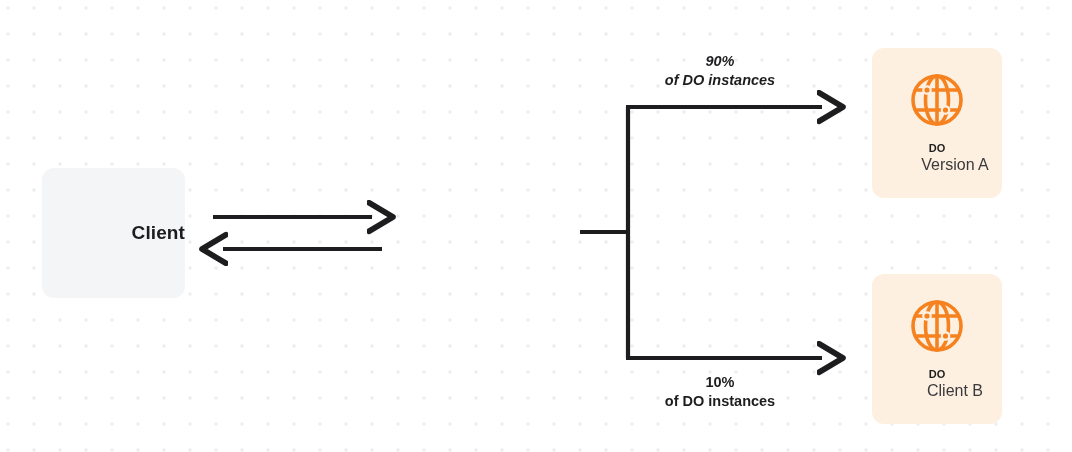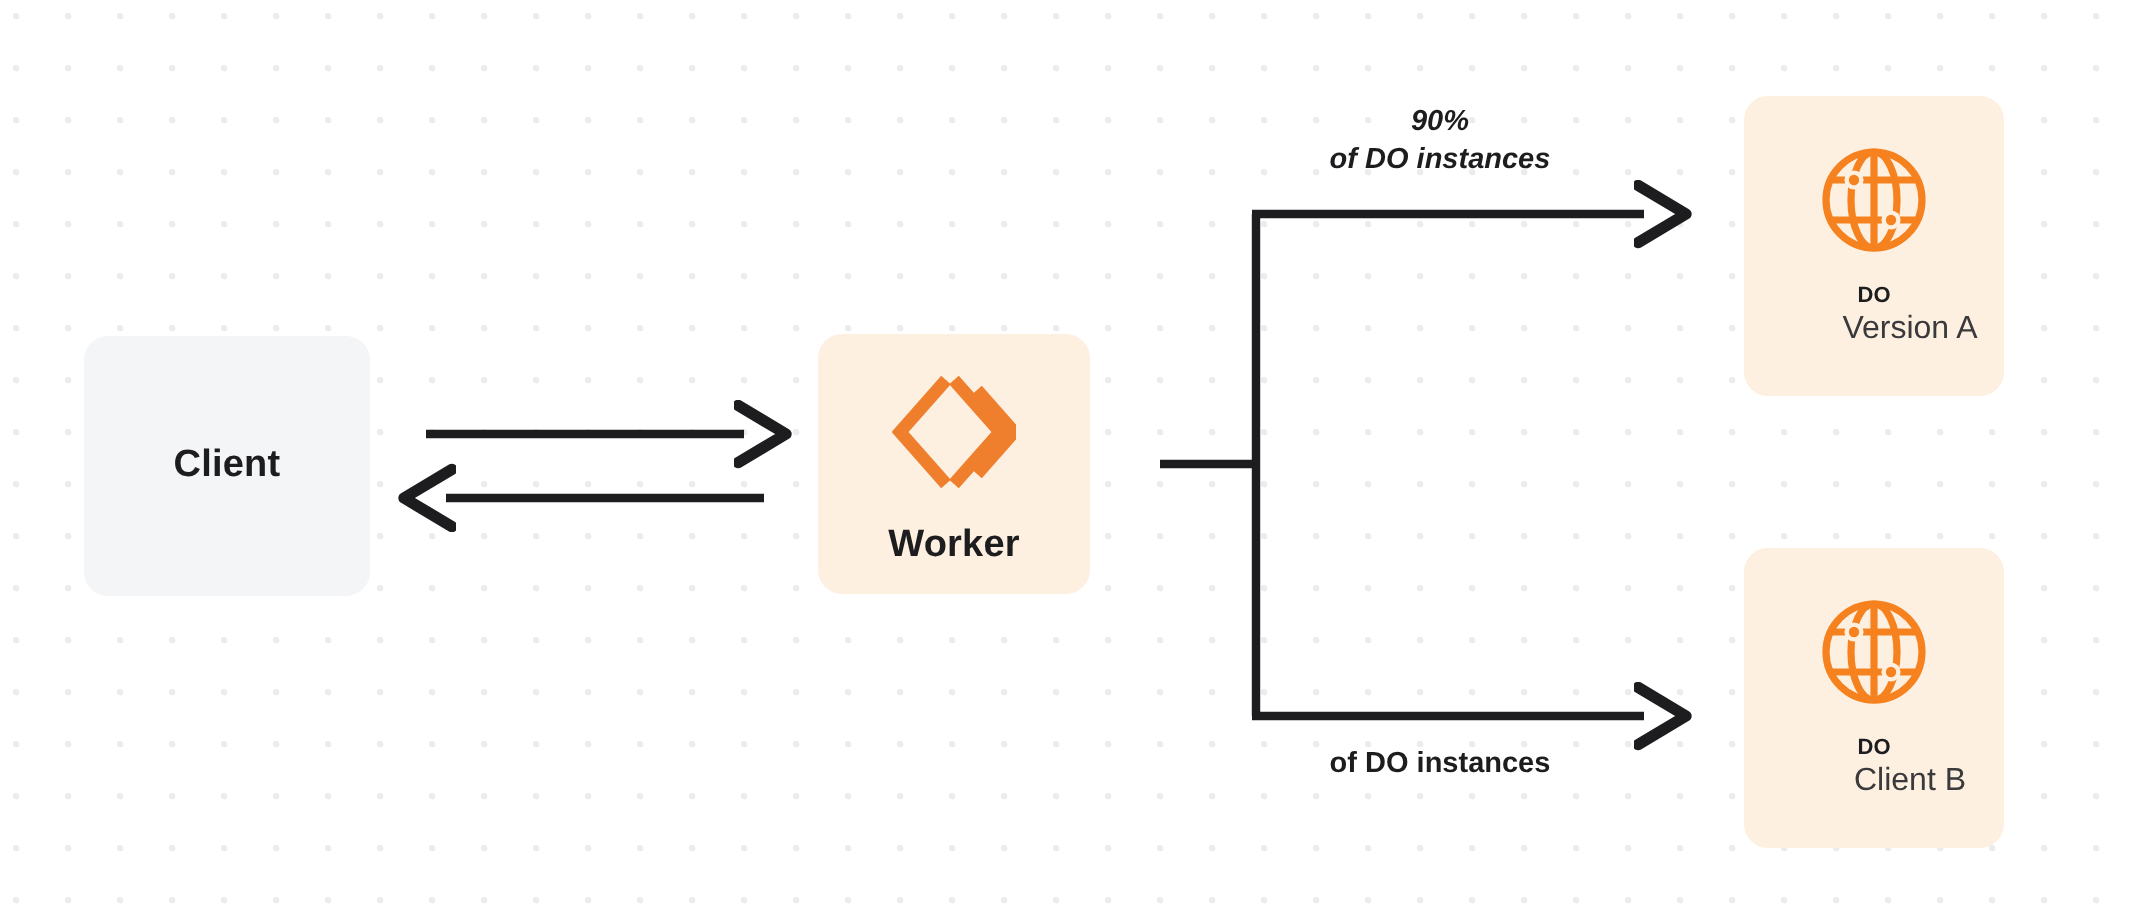--- a/index.html
+++ b/index.html
@@ -21,20 +21,21 @@
     position:absolute;
     border-radius:12px;
     display:flex;
     flex-direction:column;
     align-items:center;
     justify-content:center;
   }
   .node-client {
     left:42px; top:168px; width:143px; height:130px;
     background:#f4f5f7;
+    align-items:flex-end;
   }
   .node-worker {
     left:409px; top:167px; width:136px; height:130px;
     background:#fdf0e1;
     padding-top:6px;
   }
   .node-do-a { left:872px; top:48px; width:130px; height:150px; background:#fdf0e1; }
   .node-do-b { left:872px; top:274px; width:130px; height:150px; background:#fdf0e1; }
 
   .label-strong {
@@ -115,40 +116,28 @@
       <line x1="626" y1="358" x2="822" y2="358" stroke="#1d1d1f" stroke-width="4.2" stroke-linecap="butt" marker-end="url(#arrow-right)"></line>
     </g>
   </svg>
 
   <div class="edge-label edge-label-top">
     <div>90%</div>
     <div>of DO instances</div>
   </div>
 
   <div class="edge-label edge-label-bottom">
+    <div>10%</div>
     <div>of DO instances</div>
   </div>
 
   <div class="node node-client">
     <span class="label-strong">Client</span>
   </div>
 
-  <div class="node node-worker">
-    <span class="icon-wrap">
-      <svg width="62" height="60" viewBox="0 0 62 60" xmlns="http://www.w3.org/2000/svg">
-
-        <path d="M27 4 L4 30 L27 56" fill="none" stroke="#ef7e2d" stroke-width="6.4" stroke-linecap="butt" stroke-linejoin="miter"></path>
-
-        <path d="M31 4 L54 30 L31 56" fill="none" stroke="#ef7e2d" stroke-width="6.4" stroke-linecap="butt" stroke-linejoin="miter"></path>
-
-        <path d="M42.5 9 L61 30 L42.5 51" fill="none" stroke="#ef7e2d" stroke-width="6.4" stroke-linecap="butt" stroke-linejoin="miter"></path>
-      </svg>
-    </span>
-    <span class="label-strong worker-label">Worker</span>
-  </div>
 
   <div class="node node-do-a">
     <span class="icon-wrap">
       <svg width="56" height="56" viewBox="0 0 56 56" xmlns="http://www.w3.org/2000/svg">
         <g fill="none" stroke="#f6821f" stroke-width="3.6">
           <circle cx="28" cy="28" r="24"></circle>
           <ellipse cx="28" cy="28" rx="11.5" ry="24"></ellipse>
           <line x1="28" y1="4" x2="28" y2="52"></line>
           <line x1="6.2" y1="18" x2="49.8" y2="18"></line>
           <line x1="6.2" y1="38" x2="49.8" y2="38"></line>

